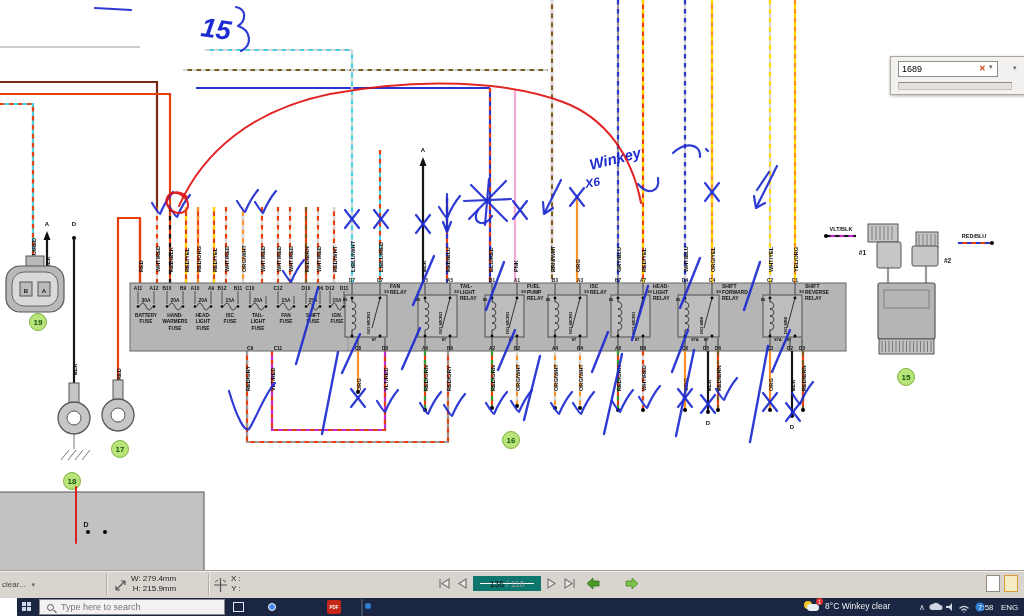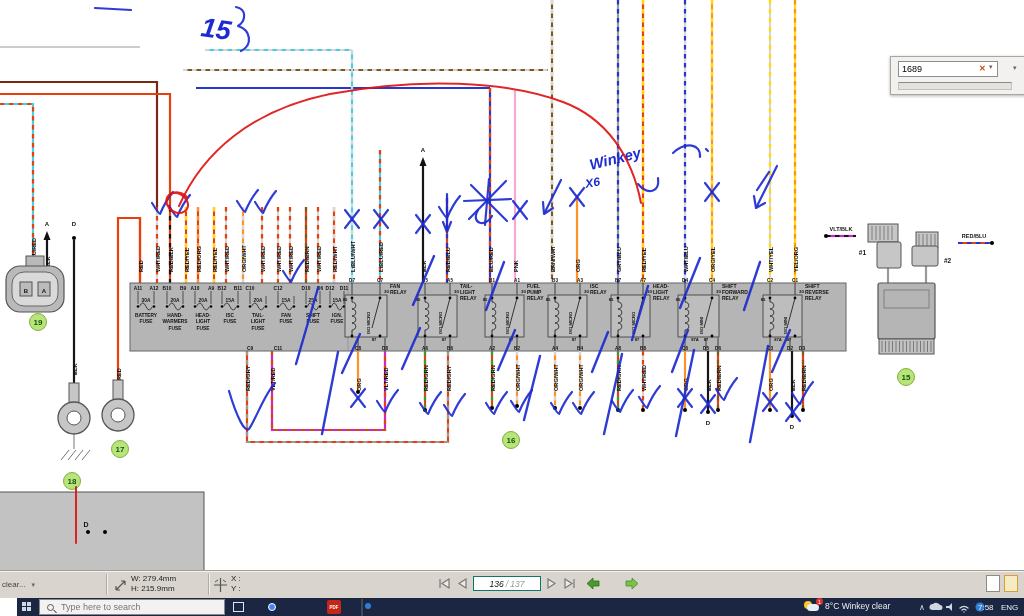--- a/index.html
+++ b/index.html
@@ -22,25 +22,25 @@
     background:#e4e2df; border:1px solid #c6c2bb; border-top-color:#8f8b83; }
 
   
   .statusbar { position:absolute; left:0; top:570px; width:1024px; height:28px;
     background:#d9d5ce; border-top:1px solid #a39e94; box-shadow:inset 0 1px 0 #f4f2ee;
     font-size:8px; color:#333; }
   .sb-annot { position:absolute; left:2px; top:9px; color:#444; }
   .sb-annot .caret { margin-left:6px; font-size:7px; color:#666; }
   .sb-sep { position:absolute; top:3px; width:1px; height:21px; background:#b2ada4; box-shadow:1px 0 0 #f2f0ec; }
   .sb-dim { position:absolute; left:114px; top:3px; display:flex; gap:4px; }
-  .sb-dim .txt div, .sb-coord .txt div { line-height:10px; font-size:8px; color:#222; }
+  .sb-dim .txt div, .sb-coord .txt div { line-height:10px; font-size:8px; color:#222;text-align:right; }
   .sb-coord { position:absolute; left:214px; top:3px; display:flex; gap:4px; }
   .sb-nav { position:absolute; left:437px; top:5px; display:flex; align-items:center; gap:3px; }
-  .pagebox { width:68px; height:15px; background:#fff; border:1px solid #0f766e;
-    display:flex; align-items:center; justify-content:center; font-size:8.5px; color:#111;font-style:italic; }
+  .pagebox { width:68px; height:15px; background:#fff; border:7px solid #0f766e;
+    display:flex; align-items:center; justify-content:center; font-size:8.5px; color:#111; }
   .pagebox .total { color:#999; margin-left:2px; }
   .sb-right { position:absolute; right:6px; top:4px; display:flex; gap:4px; }
   .sb-doc { width:14px; height:17px; background:#fff; border:1px solid #8f8b83; }
   .sb-doc.sel { background:#f5ecc4; border:1px solid #d89c3a; }
 
   
   .taskbar { position:absolute; left:0; top:598px; width:1024px; height:18px; background:#1b2742; color:#fff;margin-left:17px; }
   .tb-start { position:absolute; left:5px; top:4px; width:10px; height:10px;
     display:grid; grid-template-columns:4px 4px; grid-template-rows:4px 4px; gap:1px; }
   .tb-start div { background:#cfd8e8; }
@@ -838,21 +838,21 @@
 
     <span class="sb-nav">
       <svg width="15" height="15">
         <path d="M3,3 L3,12 M12,3 L5,7.5 L12,12 Z" stroke="#777" fill="#eceae6" stroke-width="1.2"></path>
       </svg>
       <svg width="15" height="15">
         <path d="M11,3 L4,7.5 L11,12 Z" stroke="#777" fill="#eceae6" stroke-width="1.2"></path>
       </svg>
       <span class="pagebox">
         <span>136</span>
-        <span class="total">/ 137</span>
+        <span class="total">/ 110</span>
       </span>
       <svg width="15" height="15">
         <path d="M4,3 L11,7.5 L4,12 Z" stroke="#777" fill="#eceae6" stroke-width="1.2"></path>
       </svg>
       <svg width="15" height="15">
         <path d="M12,3 L12,12 M3,3 L10,7.5 L3,12 Z" stroke="#777" fill="#eceae6" stroke-width="1.2"></path>
       </svg>
       <svg width="16" height="15" style="margin-left:6px">
         <path d="M13,5 L7,5 L7,2 L1,7.5 L7,13 L7,10 L13,10 Z" fill="#4a9a2a" stroke="#2e6e16" stroke-width="0.8"></path>
       </svg>

